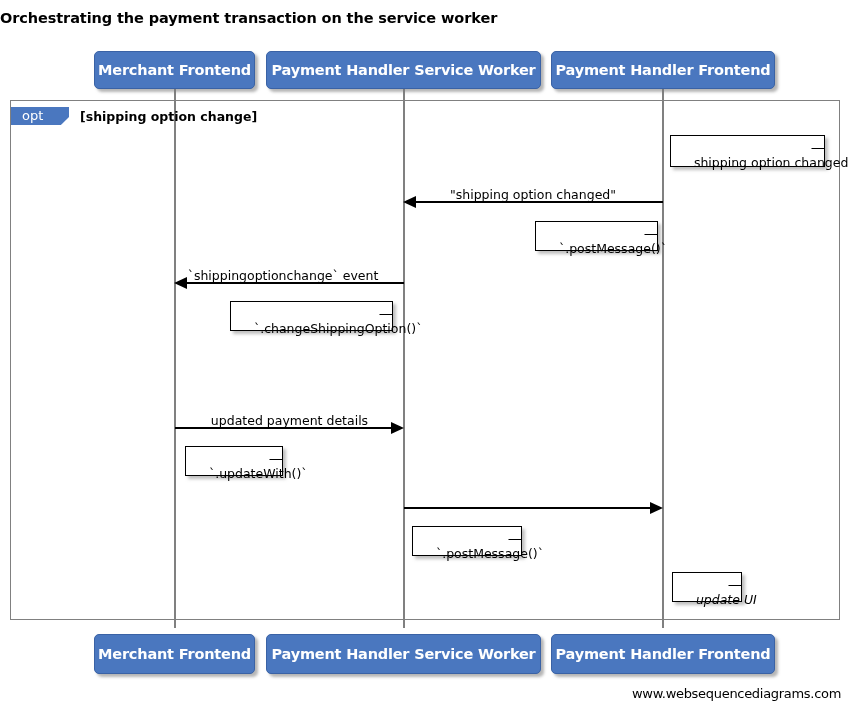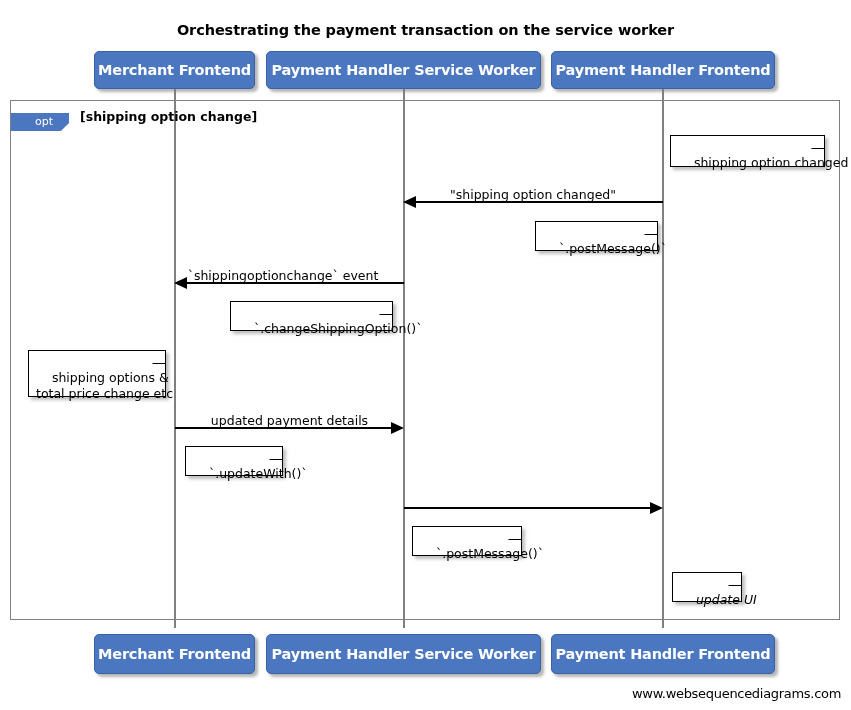--- a/index.html
+++ b/index.html
@@ -20,26 +20,25 @@
     width: 851px;
     height: 710px;
   }
 
   
   .diagram-title {
     position: absolute;
     left: 0;
     top: 10px;
     width: 851px;
-    text-align: center;
+    text-align: left;
     font-size: 14.5px;
     font-weight: bold;
     color: #000000;
     letter-spacing: -0.1px;
-    margin-top: 12px;
   }
 
   
   .actor {
     position: absolute;
     box-sizing: border-box;
     background: #4a77bf;
     border: 1px solid #3a62a5;
     border-radius: 5px;
     color: #ffffff;
@@ -65,28 +64,27 @@
   .frame {
     position: absolute;
     box-sizing: border-box;
     border: 1px solid #808080;
     background: transparent;
   }
   .frame-tab {
     position: absolute;
     background: #4a77bf;
     color: #ffffff;
-    font-size: 11px;
+    font-size: 13px;
     font-weight: normal;
-    padding: 1px 0 1px 24px;
+    padding: 1px 0 1px 11px;
     box-sizing: border-box;
     -webkit-clip-path: polygon(0 0, 100% 0, 100% 55%, 86% 100%, 0 100%);
     clip-path: polygon(0 0, 100% 0, 100% 55%, 86% 100%, 0 100%);
     line-height: 15px;
-    margin-top: 6px;
   }
   .frame-label {
     position: absolute;
     font-size: 12.5px;
     font-weight: bold;
     color: #000000;
     white-space: nowrap;
   }
 
   
@@ -184,25 +182,20 @@
 
   <div class="msg-label" style="left:175px; top:268px; width:216px;">`shippingoptionchange` event</div>
   <div class="msg-line" style="left:187px; top:282px; width:217px;"></div>
   <div class="msg-head left" style="left:174px; top:277px;"></div>
 
   <div class="note" style="left:230px; top:301px; width:163px; height:30px;text-align:right;">
     <span>`.changeShippingOption()`</span>
     <span class="fold"></span>
   </div>
 
-  <div class="note" style="left:28px; top:350px; width:138px; height:47px;">
-    <span>shipping options &amp;
-total price change etc</span>
-    <span class="fold"></span>
-  </div>
 
   <div class="msg-label" style="left:175px; top:413px; width:229px;">updated payment details</div>
   <div class="msg-line" style="left:175px; top:427px; width:216px;"></div>
   <div class="msg-head right" style="left:391px; top:422px;"></div>
 
   <div class="note" style="left:185px; top:446px; width:98px; height:30px;">
     <span>`.updateWith()`</span>
     <span class="fold"></span>
   </div>
 

